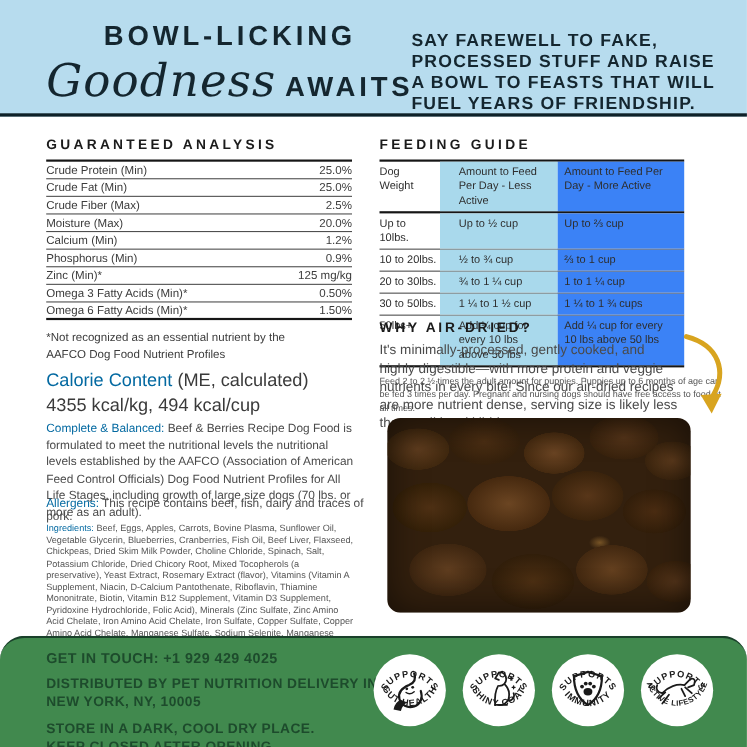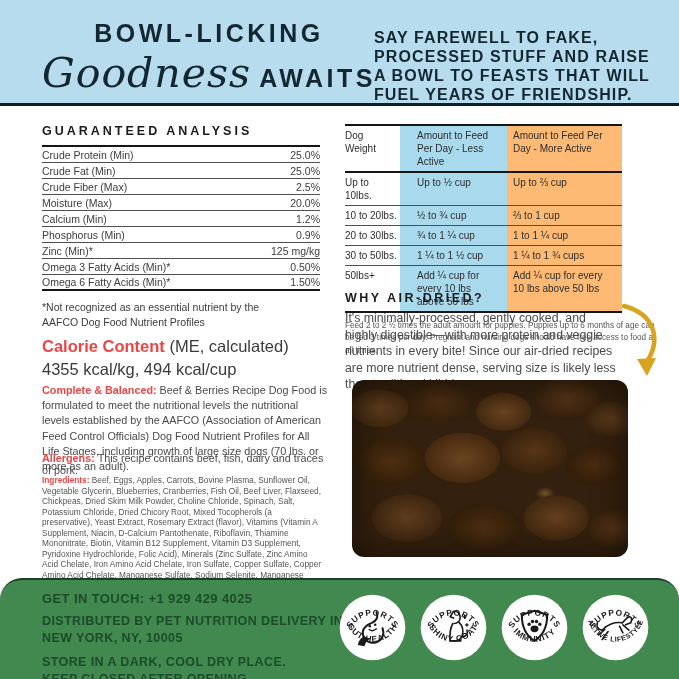--- a/index.html
+++ b/index.html
@@ -41,35 +41,35 @@
     display:flex; justify-content:space-between; align-items:center;
     height:16px; border-bottom:1px solid #4f4f4f; font-size:10.5px; color:#3c3c3c;
   }
   .ga-row:last-child { border-bottom:2.5px solid #161616; }
   .ga-note { margin-top:9px; width:252px; font-size:10.5px; line-height:1.45; color:#3c3c3c; }
 
   
   .calorie { position:absolute; left:42px; top:337px; color:#3a3a3a; }
   .cal-line1 { font-size:16.5px; }
   .cal-line2 { font-size:16.5px; margin-top:4px; }
-  .b { font-weight:bold; color:#ef4444; }
+  .b { font-weight:normal; color:#0369a1; }
   .cb  { position:absolute; left:42px; top:383px; width:286px; font-size:10.8px; line-height:15.2px; color:#4a4a4a; }
   .al  { position:absolute; left:42px; top:452px; width:290px; font-size:10.8px; color:#4a4a4a; }
   .ing { position:absolute; left:42px; top:475px; width:282px; font-size:8.3px; line-height:10.5px; color:#555; }
 
   
   .fg { position:absolute; left:345px; top:124px; width:277px; }
   .fg .section-title { margin-bottom:7px; }
   .fg-table { border-top:2.5px solid #161616; font-size:10px; color:#2e2e2e; }
   .fg-row { display:flex; border-bottom:1px solid #4f4f4f; }
   .fg-row.hdr { border-bottom:2.5px solid #161616; }
   .fg-row:last-child { border-bottom:2.5px solid #161616; }
   .fg-c1 { width:55px;  padding:3px 3px 3px 0; line-height:1.3; }
   .fg-c2 { width:107px; padding:3px 17px; background:#A9D9EC; line-height:1.3; }
-  .fg-c3 { width:115px; padding:3px 6px; background:#fdba74; line-height:1.3; }
+  .fg-c3 { width:115px; padding:3px 6px; background:#3b82f6; line-height:1.3; }
   .fg-note { margin-top:7px; width:313px; font-size:8.2px; line-height:1.5; color:#555; }
 
   
   .wad { position:absolute; left:345px; top:291px; width:290px; }
   .wad .section-title { letter-spacing:2.5px; margin-bottom:5px; }
   .wad p { width:274px; font-size:12.3px; line-height:16.5px; color:#4a4a4a; }
   .arrow-svg { position:absolute; left:618px; top:300px; }
 
   
   .food-photo {
@@ -161,20 +161,21 @@
         </div>
       <div class="ga-row">
           <span>Omega 6 Fatty Acids (Min)*</span>
           <span>1.50%</span>
         </div>
     </div>
     <div class="ga-note">*Not recognized as an essential nutrient by the AAFCO Dog Food Nutrient Profiles</div>
   </div>
 
   <div class="fg">
+    <div class="section-title">FEEDING GUIDE</div>
     <div class="fg-table">
       <div class="fg-row hdr">
         <div class="fg-c1">Dog Weight</div>
         <div class="fg-c2">Amount to Feed Per Day - Less Active</div>
         <div class="fg-c3">Amount to Feed Per Day - More Active</div>
       </div>
       <div class="fg-row">
         <div class="fg-c1">Up to 10lbs.</div>
         <div class="fg-c2">Up to ½ cup</div>
         <div class="fg-c3">Up to ⅔ cup</div>

